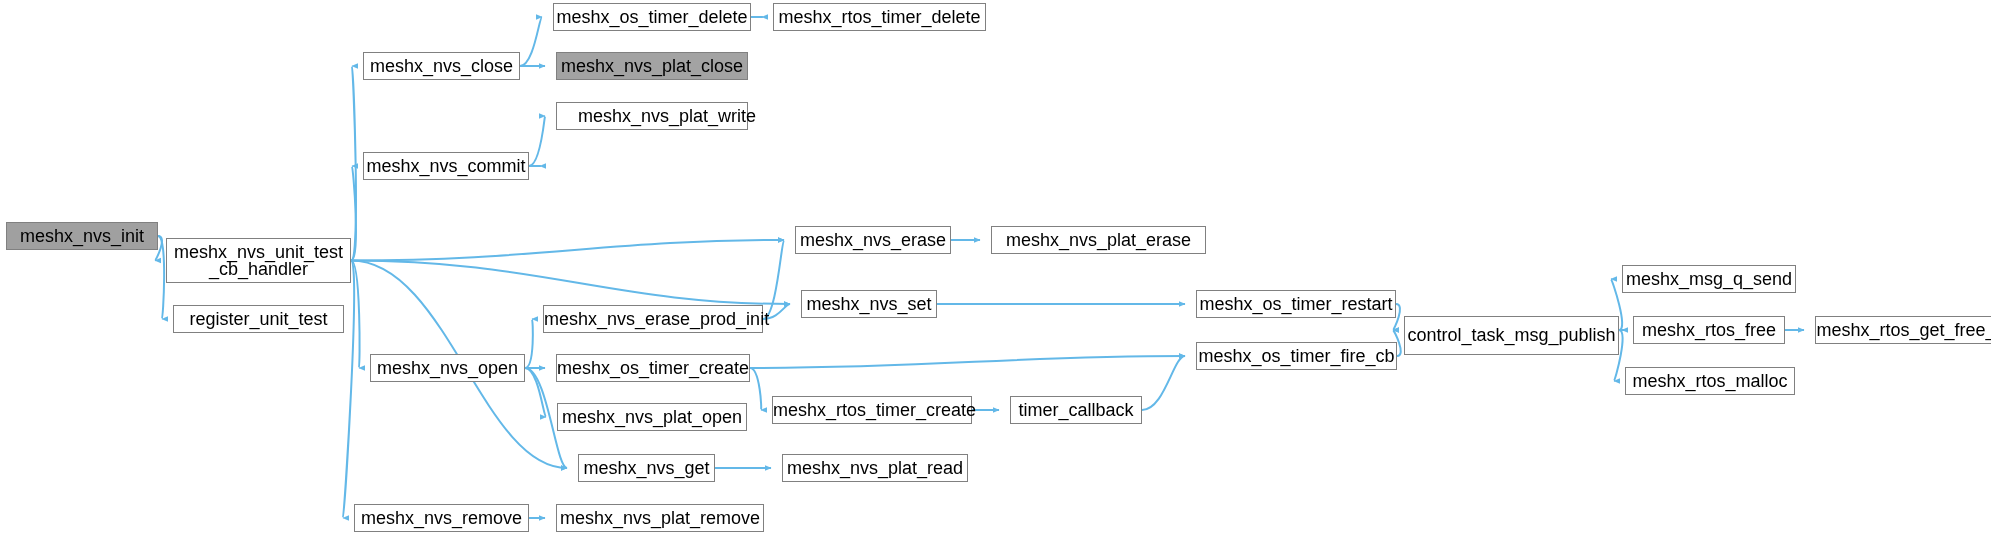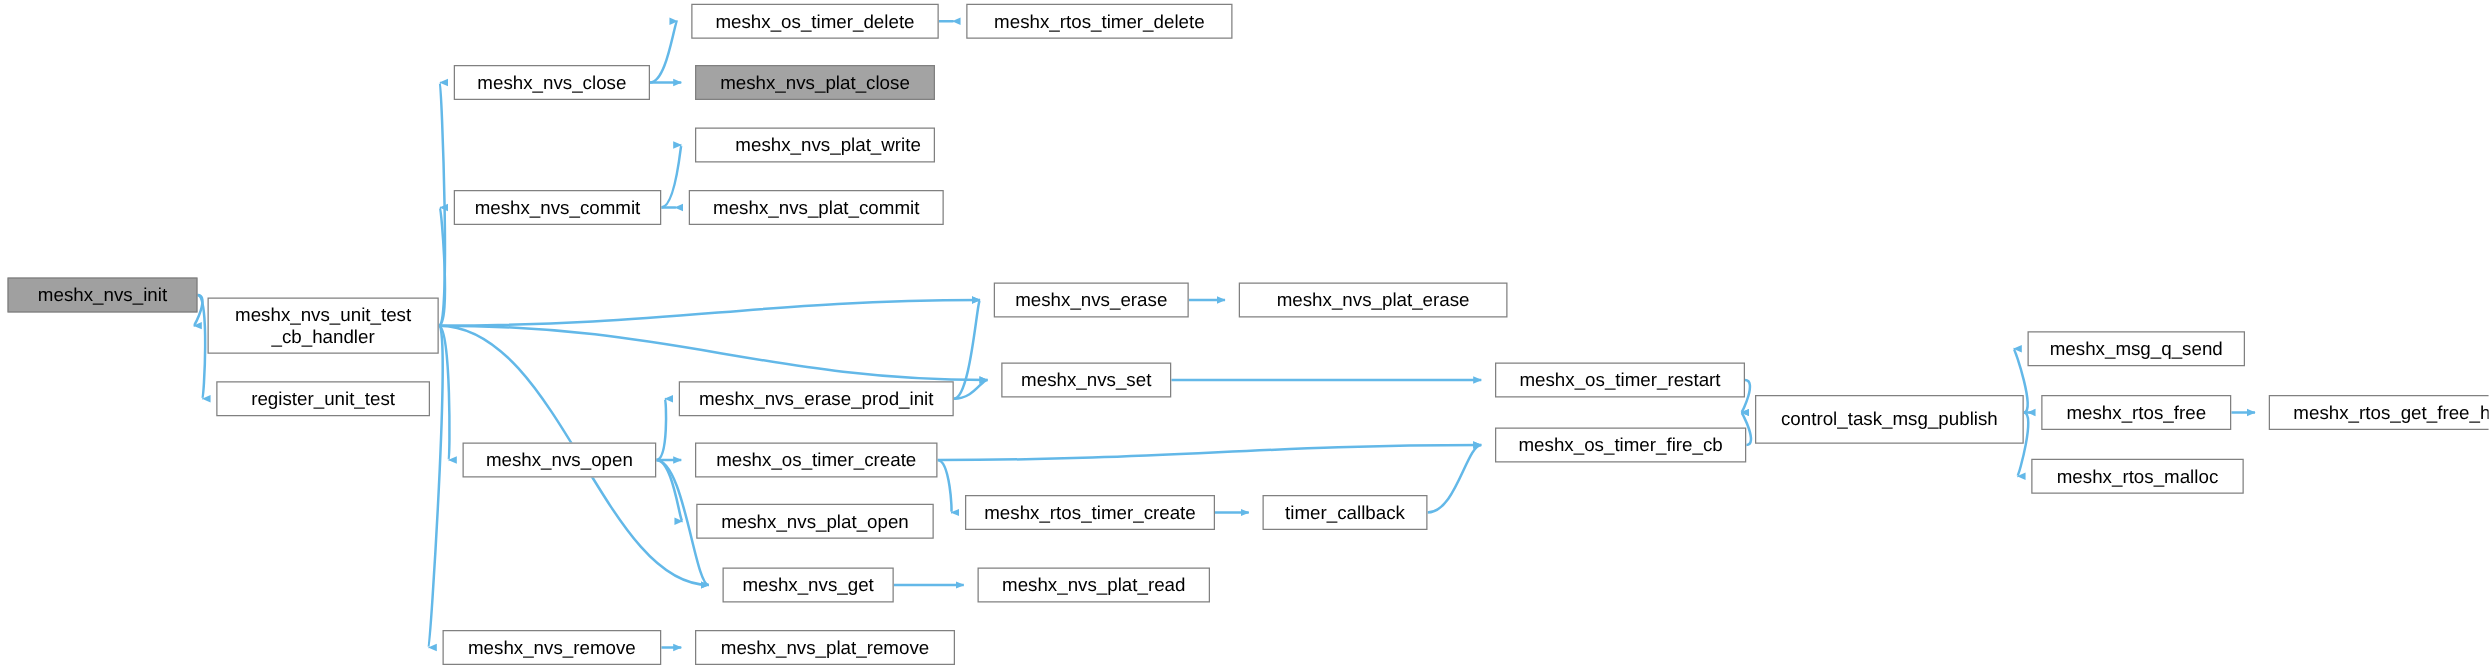--- a/index.html
+++ b/index.html
@@ -30,21 +30,21 @@
     top: 0;
     width: 1991px;
     height: 534px;
   }
   .gnode {
     position: absolute;
     box-sizing: border-box;
     border: 1px solid #808080;
     background: #ffffff;
     color: #000000;
-    font-size: 15px;
+    font-size: 18px;
     line-height: 17px;
     text-align: center;
     display: flex;
     align-items: center;
     justify-content: center;
     white-space: pre;
     letter-spacing: 0px;
     cursor: pointer;
   }
   .gnode.highlight {
@@ -105,21 +105,20 @@
       <div class="gnode highlight" style="left: 6px; top: 222px; width: 152px; height: 28px; border-color: rgb(128, 128, 128); background: rgb(160, 160, 160); color: rgb(0, 0, 0);"><span class="lbl">meshx_nvs_init</span></div>
       <div class="gnode" style="left: 166px; top: 238px; width: 185px; height: 45px; border-color: rgb(128, 128, 128); background: rgb(255, 255, 255); color: rgb(0, 0, 0);"><span class="lbl">meshx_nvs_unit_test
 _cb_handler</span></div>
       <div class="gnode" style="left: 173px; top: 305px; width: 171px; height: 28px; border-color: rgb(128, 128, 128); background: rgb(255, 255, 255); color: rgb(0, 0, 0);"><span class="lbl">register_unit_test</span></div>
       <div class="gnode" style="left: 363px; top: 52px; width: 157px; height: 28px; border-color: rgb(128, 128, 128); background: rgb(255, 255, 255); color: rgb(0, 0, 0);"><span class="lbl">meshx_nvs_close</span></div>
       <div class="gnode" style="left: 553px; top: 3px; width: 198px; height: 28px; border-color: rgb(128, 128, 128); background: rgb(255, 255, 255); color: rgb(0, 0, 0);"><span class="lbl">meshx_os_timer_delete</span></div>
       <div class="gnode" style="left: 773px; top: 3px; width: 213px; height: 28px; border-color: rgb(128, 128, 128); background: rgb(255, 255, 255); color: rgb(0, 0, 0);"><span class="lbl">meshx_rtos_timer_delete</span></div>
       <div class="gnode" style="left: 556px; top: 52px; width: 192px; height: 28px; border-color: rgb(128, 128, 128); background: #a3a3a3; color: rgb(0, 0, 0);"><span class="lbl">meshx_nvs_plat_close</span></div>
       <div class="gnode" style="left: 556px; top: 102px; width: 192px; height: 28px; border-color: rgb(128, 128, 128); background: rgb(255, 255, 255); color: rgb(0, 0, 0); padding-left: 21px;"><span class="lbl">meshx_nvs_plat_write</span></div>
       <div class="gnode" style="left: 363px; top: 152px; width: 166px; height: 28px; border-color: rgb(128, 128, 128); background: rgb(255, 255, 255); color: rgb(0, 0, 0);"><span class="lbl">meshx_nvs_commit</span></div>
-      <div class="gnode" style="left: 551px; top: 152px; width: 204px; height: 28px; border-color: rgb(128, 128, 128); background: rgb(255, 255, 255); color: rgb(0, 0, 0);"><span class="lbl">meshx_nvs_plat_commit</span></div>
       <div class="gnode" style="left: 795px; top: 226px; width: 156px; height: 28px; border-color: rgb(128, 128, 128); background: rgb(255, 255, 255); color: rgb(0, 0, 0);"><span class="lbl">meshx_nvs_erase</span></div>
       <div class="gnode" style="left: 991px; top: 226px; width: 215px; height: 28px; border-color: rgb(128, 128, 128); background: rgb(255, 255, 255); color: rgb(0, 0, 0);"><span class="lbl">meshx_nvs_plat_erase</span></div>
       <div class="gnode" style="left: 801px; top: 290px; width: 136px; height: 28px; border-color: rgb(128, 128, 128); background: rgb(255, 255, 255); color: rgb(0, 0, 0);"><span class="lbl">meshx_nvs_set</span></div>
       <div class="gnode" style="left: 1196px; top: 290px; width: 200px; height: 28px; border-color: rgb(128, 128, 128); background: rgb(255, 255, 255); color: rgb(0, 0, 0);"><span class="lbl">meshx_os_timer_restart</span></div>
       <div class="gnode" style="left: 1196px; top: 342px; width: 201px; height: 28px; border-color: rgb(128, 128, 128); background: rgb(255, 255, 255); color: rgb(0, 0, 0);"><span class="lbl">meshx_os_timer_fire_cb</span></div>
       <div class="gnode" style="left: 1404px; top: 316px; width: 215px; height: 39px; border-color: rgb(128, 128, 128); background: rgb(255, 255, 255); color: rgb(0, 0, 0);"><span class="lbl">control_task_msg_publish</span></div>
       <div class="gnode" style="left: 1622px; top: 265px; width: 174px; height: 28px; border-color: rgb(128, 128, 128); background: rgb(255, 255, 255); color: rgb(0, 0, 0);"><span class="lbl">meshx_msg_q_send</span></div>
       <div class="gnode" style="left: 1633px; top: 316px; width: 152px; height: 28px; border-color: rgb(128, 128, 128); background: rgb(255, 255, 255); color: rgb(0, 0, 0);"><span class="lbl">meshx_rtos_free</span></div>
       <div class="gnode" style="left: 1625px; top: 367px; width: 170px; height: 28px; border-color: rgb(128, 128, 128); background: rgb(255, 255, 255); color: rgb(0, 0, 0);"><span class="lbl">meshx_rtos_malloc</span></div>
       <div class="gnode" style="left: 1815px; top: 316px; width: 222px; height: 28px; border-color: rgb(128, 128, 128); background: rgb(255, 255, 255); color: rgb(0, 0, 0);"><span class="lbl">meshx_rtos_get_free_heap</span></div>

